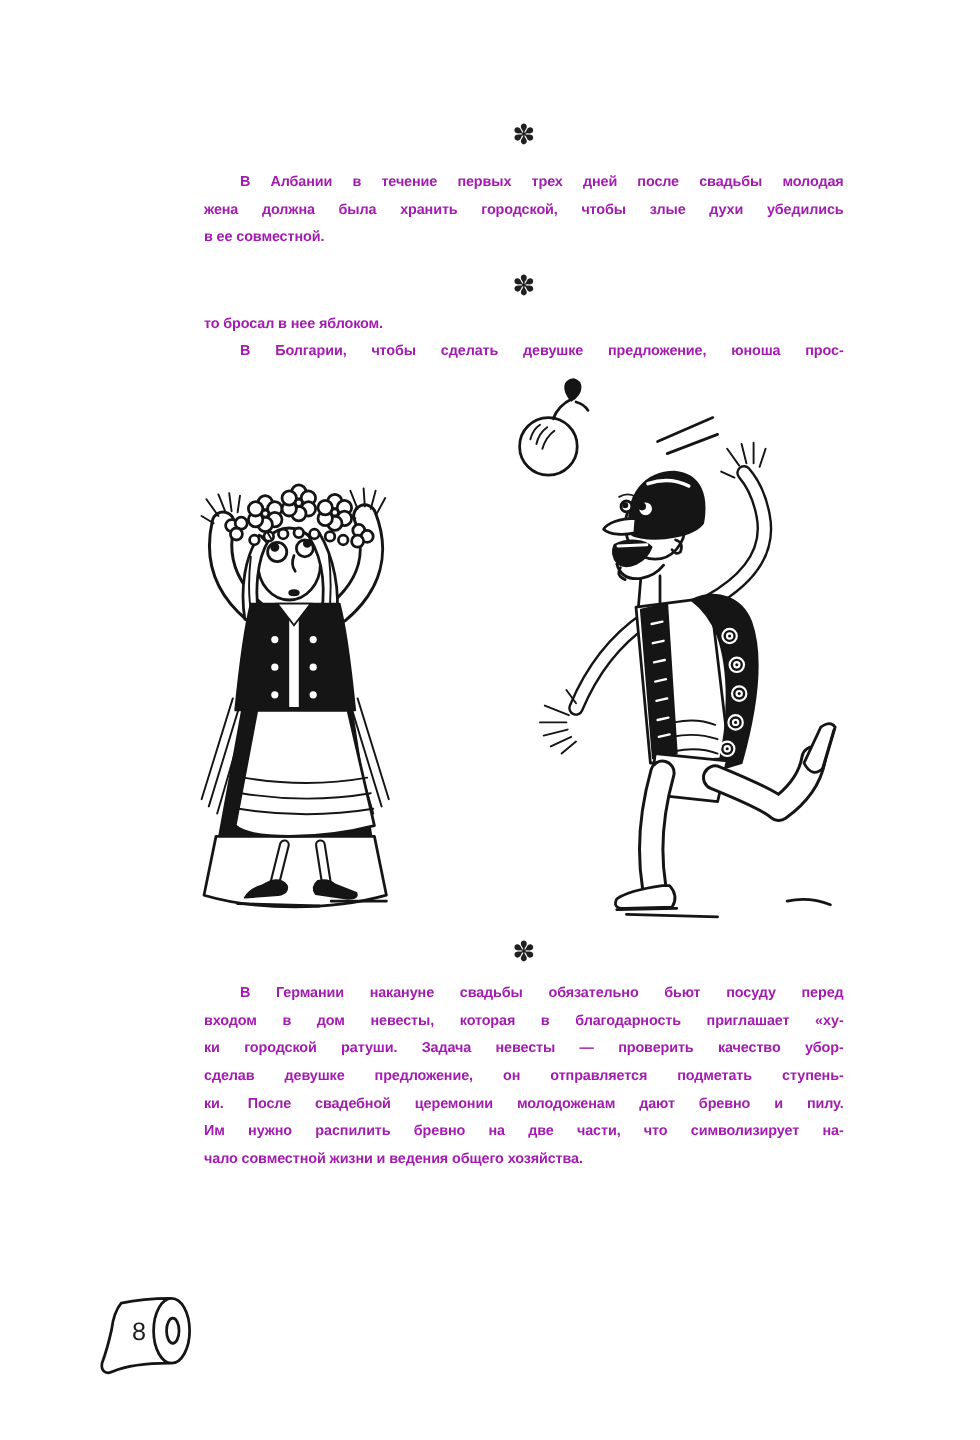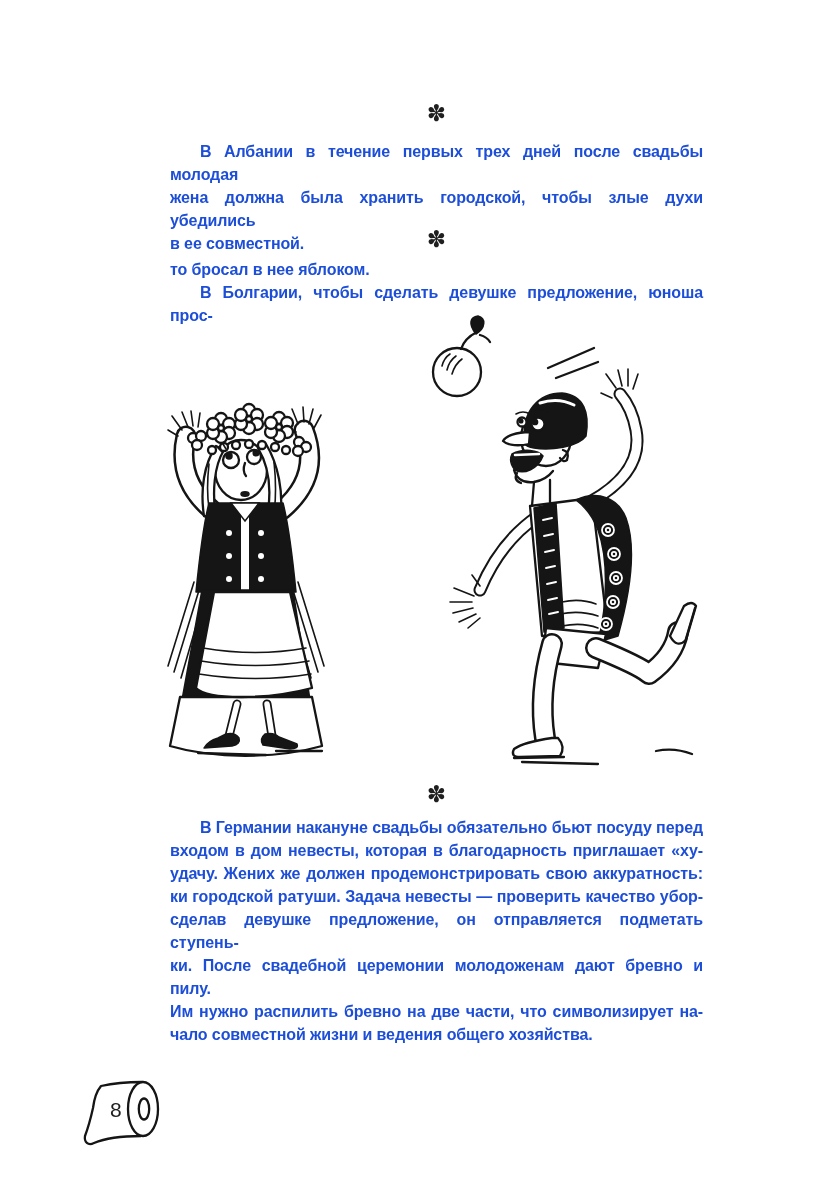--- a/index.html
+++ b/index.html
@@ -6,21 +6,21 @@
   .page {
     position:relative; width:817px; height:1200px; background:#ffffff;
     font-family:"Liberation Sans", sans-serif; overflow:hidden;
   }
   .divider {
     position:absolute; left:170px; width:533px; text-align:center;
     font-family:"DejaVu Sans", sans-serif; font-size:23px; line-height:30px; color:#1f1f1f;
   }
   .para {
     position:absolute; left:170px; width:533px;
-    color:#1d4ed8; font-size:16px; line-height:23px; font-weight:700; letter-spacing:-0.1px;
+    color:#a21caf; font-size:12px; line-height:23px; font-weight:700; letter-spacing:-0.1px;
   }
   .para .line { text-align:justify; text-align-last:justify; white-space:normal; }
   .para .line.first { text-indent:30px; }
   .para .line.last  { text-align-last:left; }
   .illustration { position:absolute; left:146px; top:314px; width:574px; height:452px; }
   .page-marker  { position:absolute; left:82px; top:1072px; width:84px; height:80px; }
   svg .ln { fill:none; stroke:#151515; stroke-width:2.3; stroke-linecap:round; stroke-linejoin:round; }
   svg .thin { fill:none; stroke:#151515; stroke-width:1.6; stroke-linecap:round; }
   svg .wt { fill:#ffffff; stroke:#151515; stroke-width:2.3; stroke-linejoin:round; }
   svg .bk { fill:#151515; stroke:#151515; stroke-width:1.5; stroke-linejoin:round; }
@@ -222,21 +222,20 @@
 
       <path class="ln" stroke-width="3" d="M 376,448 L 452,450"></path>
       <path class="ln" stroke-width="4.5" d="M 510,437 Q 528,433 546,440"></path>
     </g>
   </svg>
 
   <div class="divider" style="top:779px">✽</div>
   <section class="para" style="top:816px">
       <div class="line first">В Германии накануне свадьбы обязательно бьют посуду перед</div>
       <div class="line">входом в дом невесты, которая в благодарность приглашает «ху-</div>
-      <div class="line">удачу. Жених же должен продемонстрировать свою аккуратность:</div>
       <div class="line">ки городской ратуши. Задача невесты — проверить качество убор-</div>
       <div class="line">сделав девушке предложение, он отправляется подметать ступень-</div>
       <div class="line">ки. После свадебной церемонии молодоженам дают бревно и пилу.</div>
       <div class="line">Им нужно распилить бревно на две части, что символизирует на-</div>
       <div class="line last">чало совместной жизни и ведения общего хозяйства.</div>
     </section>
 
   <div class="page-marker">
     <svg viewBox="0 0 84 80" width="84" height="80" aria-hidden="true">
       <path class="wt" d="M 60,10 C 42,10 28,12 19,14 C 14,20 12,28 11,36 C 9,45 6,56 3,64 C 2,70 6,74 12,71 C 26,65 45,64 59,64 L 60,10 Z"></path>

